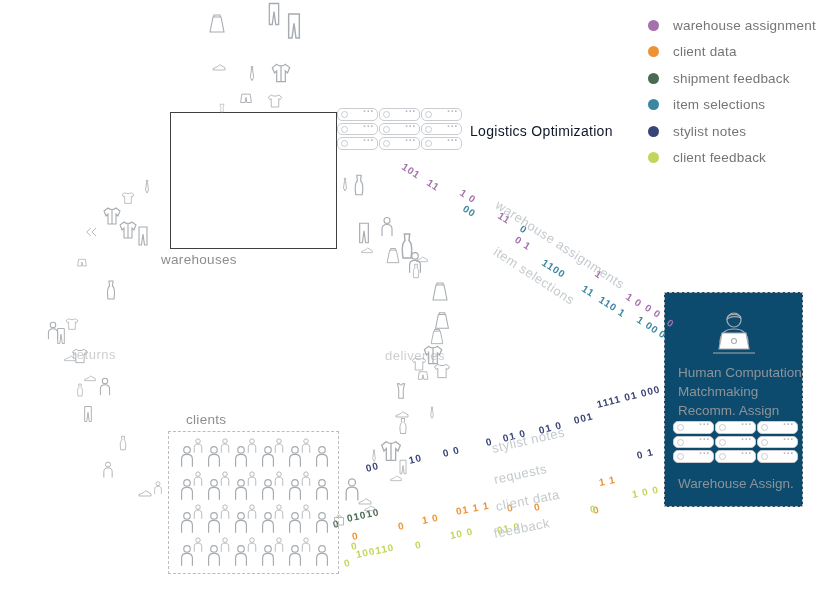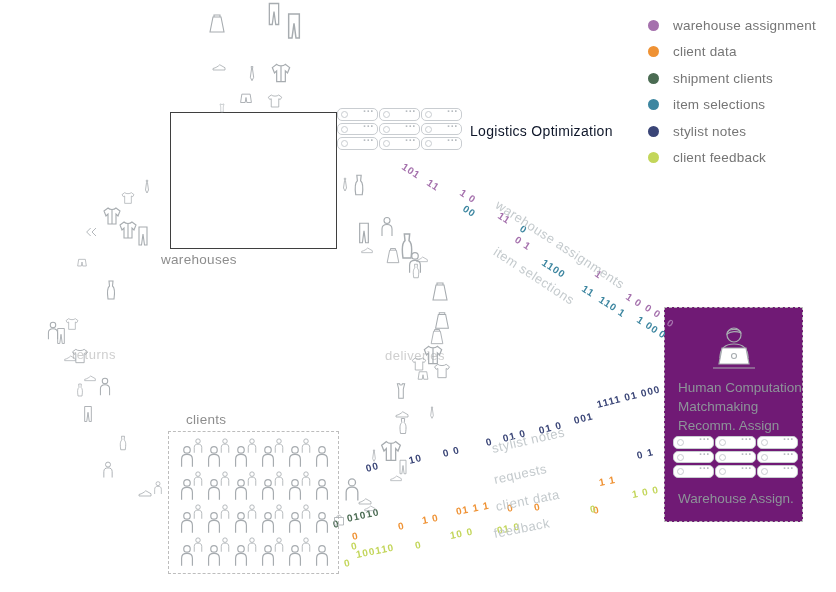--- a/index.html
+++ b/index.html
@@ -10,21 +10,21 @@
   .legend-row{display:flex;align-items:center;height:26.5px;}
   .legend-dot{width:11px;height:11px;border-radius:50%;margin-right:14px;flex:0 0 11px;}
   .legend-label{font-size:13.5px;color:#757575;letter-spacing:.2px;}
   
   #warehouse-box{position:absolute;left:170px;top:112px;width:165px;height:135px;
     border:1.5px solid #3f3f3f;background:#fff;}
   .zone-label{position:absolute;font-size:13.5px;color:#8d8d8d;letter-spacing:.3px;}
   
   .dashed{border:1.5px dashed #bdbdbd;}
   #clients-box{position:absolute;left:168px;top:431px;width:169px;height:141px;}
-  #hc-panel{position:absolute;left:664px;top:307px;width:137px;height:213px;background:#701a75;}
+  #hc-panel{position:absolute;left:664px;top:292px;width:137px;height:213px;background:#0c4a6e;}
   #hc-title{position:absolute;left:13px;top:70px;font-size:13.5px;line-height:19px;color:#8d9499;}
   #hc-sub{position:absolute;left:13px;top:183px;font-size:13.5px;color:#8d9499;}
   
   .server-grid{position:absolute;}
   .srv-row{display:flex;}
   .srv-unit{position:relative;width:39px;height:10.5px;border:1px solid #c9cdd1;
     border-radius:5px;margin:0 1px 2px 0;background:#fff;}
   .srv-unit::before{content:"";position:absolute;left:3px;top:2px;width:5px;height:5px;
     border:1px solid #c9cdd1;border-radius:50%;}
   .srv-unit::after{content:"\00B7\00B7\00B7";position:absolute;right:3px;top:-4px;
@@ -91,21 +91,21 @@
       <div class="legend-row">
         <span class="legend-dot" style="background: rgb(165, 113, 173);"></span>
         <span class="legend-label">warehouse assignment</span>
       </div>
       <div class="legend-row">
         <span class="legend-dot" style="background: rgb(239, 146, 52);"></span>
         <span class="legend-label">client data</span>
       </div>
       <div class="legend-row">
         <span class="legend-dot" style="background: rgb(74, 107, 82);"></span>
-        <span class="legend-label">shipment clients</span>
+        <span class="legend-label">shipment feedback</span>
       </div>
       <div class="legend-row">
         <span class="legend-dot" style="background: rgb(61, 134, 160);"></span>
         <span class="legend-label">item selections</span>
       </div>
       <div class="legend-row">
         <span class="legend-dot" style="background: rgb(58, 69, 119);"></span>
         <span class="legend-label">stylist notes</span>
       </div>
       <div class="legend-row">

